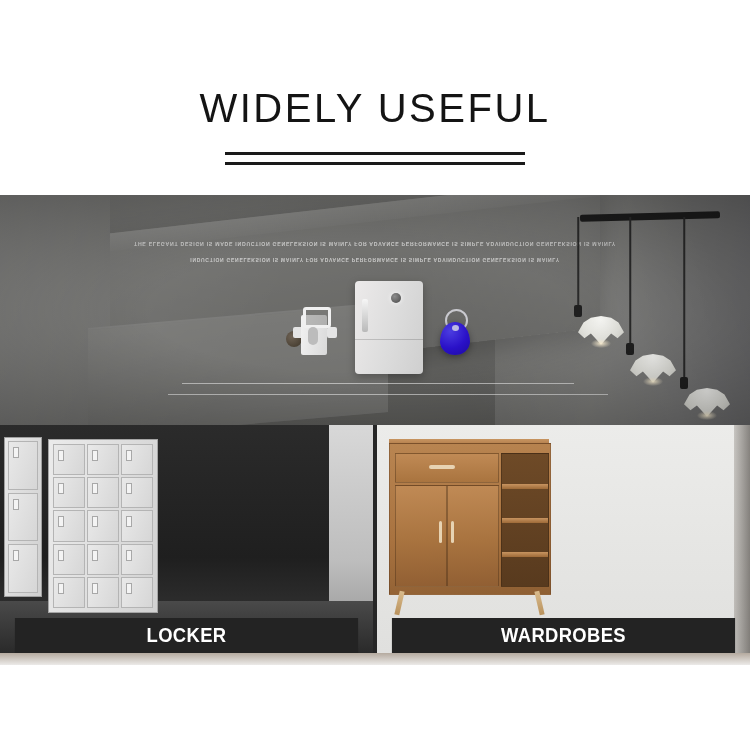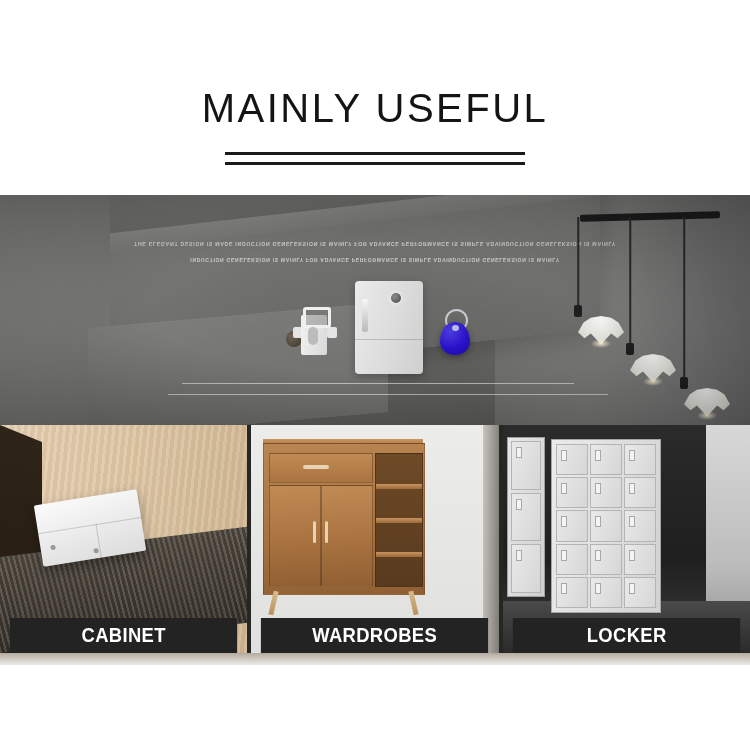--- a/index.html
+++ b/index.html
@@ -551,21 +551,21 @@
     position: absolute;
     top: 665px; left: 0;
     width: 750px; height: 85px;
     background: #ffffff;
   }
 </style>
 </head>
 <body>
 
 <div class="header">
-  <h1 class="page-title">MAINLY USEFUL</h1>
+  <h1 class="page-title">WIDELY USEFUL</h1>
   <div class="title-divider"></div>
 </div>
 
 <div class="hero">
   <div class="hero-bg"></div>
   <div class="hero-wall-right"></div>
   <div class="hero-dark-wood"></div>
   <div class="hero-counter"></div>
   <div class="hero-counter-edge"></div>
   <div class="hero-panel-left"></div>
@@ -621,33 +621,54 @@
   </div>
 
   <div class="hero-rule hero-rule-1"></div>
   <div class="hero-rule hero-rule-2"></div>
   <div class="hero-vignette"></div>
 </div>
 
 <div class="thumb-row">
 
 
+
   <div class="thumb">
     <div class="thumb-art">
-      <div class="cb-wood"></div>
-      <div class="cb-dark-left"></div>
-      <div class="cb-carpet"></div>
-      <div class="cb-lock">
-        <div class="cb-lock-seam-h"></div>
-        <div class="cb-lock-seam-v"></div>
-        <div class="cb-screw-a"></div>
-        <div class="cb-screw-b"></div>
+      <div class="lk-bg"></div>
+      <div class="lk-room-right"></div>
+      <div class="lk-floor"></div>
+      <div class="lk-narrow">
+        <div class="lk-grid-narrow">
+          <div class="lk-cell"></div>
+          <div class="lk-cell"></div>
+          <div class="lk-cell"></div>
+        </div>
       </div>
-    </div>
-    <div class="thumb-label">CABINET</div>
+      <div class="lk-main">
+        <div class="lk-grid">
+          <div class="lk-cell"></div>
+          <div class="lk-cell"></div>
+          <div class="lk-cell"></div>
+          <div class="lk-cell"></div>
+          <div class="lk-cell"></div>
+          <div class="lk-cell"></div>
+          <div class="lk-cell"></div>
+          <div class="lk-cell"></div>
+          <div class="lk-cell"></div>
+          <div class="lk-cell"></div>
+          <div class="lk-cell"></div>
+          <div class="lk-cell"></div>
+          <div class="lk-cell"></div>
+          <div class="lk-cell"></div>
+          <div class="lk-cell"></div>
+        </div>
+      </div>
+    </div>
+    <div class="thumb-label">LOCKER</div>
   </div>
 
   <div class="thumb">
     <div class="thumb-art">
       <div class="wd-bg"></div>
       <div class="wd-dark-right"></div>
       <div class="wd-top-lip"></div>
       <div class="wd-body"></div>
       <div class="wd-shelves">
         <div class="wd-shelf-line" style="top:30px"></div>
@@ -659,51 +680,16 @@
       <div class="wd-door-l"></div>
       <div class="wd-door-r"></div>
       <div class="wd-handle-l"></div>
       <div class="wd-handle-r"></div>
       <div class="wd-leg-l"></div>
       <div class="wd-leg-r"></div>
     </div>
     <div class="thumb-label">WARDROBES</div>
   </div>
 
-  <div class="thumb">
-    <div class="thumb-art">
-      <div class="lk-bg"></div>
-      <div class="lk-room-right"></div>
-      <div class="lk-floor"></div>
-      <div class="lk-narrow">
-        <div class="lk-grid-narrow">
-          <div class="lk-cell"></div>
-          <div class="lk-cell"></div>
-          <div class="lk-cell"></div>
-        </div>
-      </div>
-      <div class="lk-main">
-        <div class="lk-grid">
-          <div class="lk-cell"></div>
-          <div class="lk-cell"></div>
-          <div class="lk-cell"></div>
-          <div class="lk-cell"></div>
-          <div class="lk-cell"></div>
-          <div class="lk-cell"></div>
-          <div class="lk-cell"></div>
-          <div class="lk-cell"></div>
-          <div class="lk-cell"></div>
-          <div class="lk-cell"></div>
-          <div class="lk-cell"></div>
-          <div class="lk-cell"></div>
-          <div class="lk-cell"></div>
-          <div class="lk-cell"></div>
-          <div class="lk-cell"></div>
-        </div>
-      </div>
-    </div>
-    <div class="thumb-label">LOCKER</div>
-  </div>
-
 </div>
 
 <div class="bottom-remnant"></div>
 <div class="footer-white"></div>
 
 </body></html>

